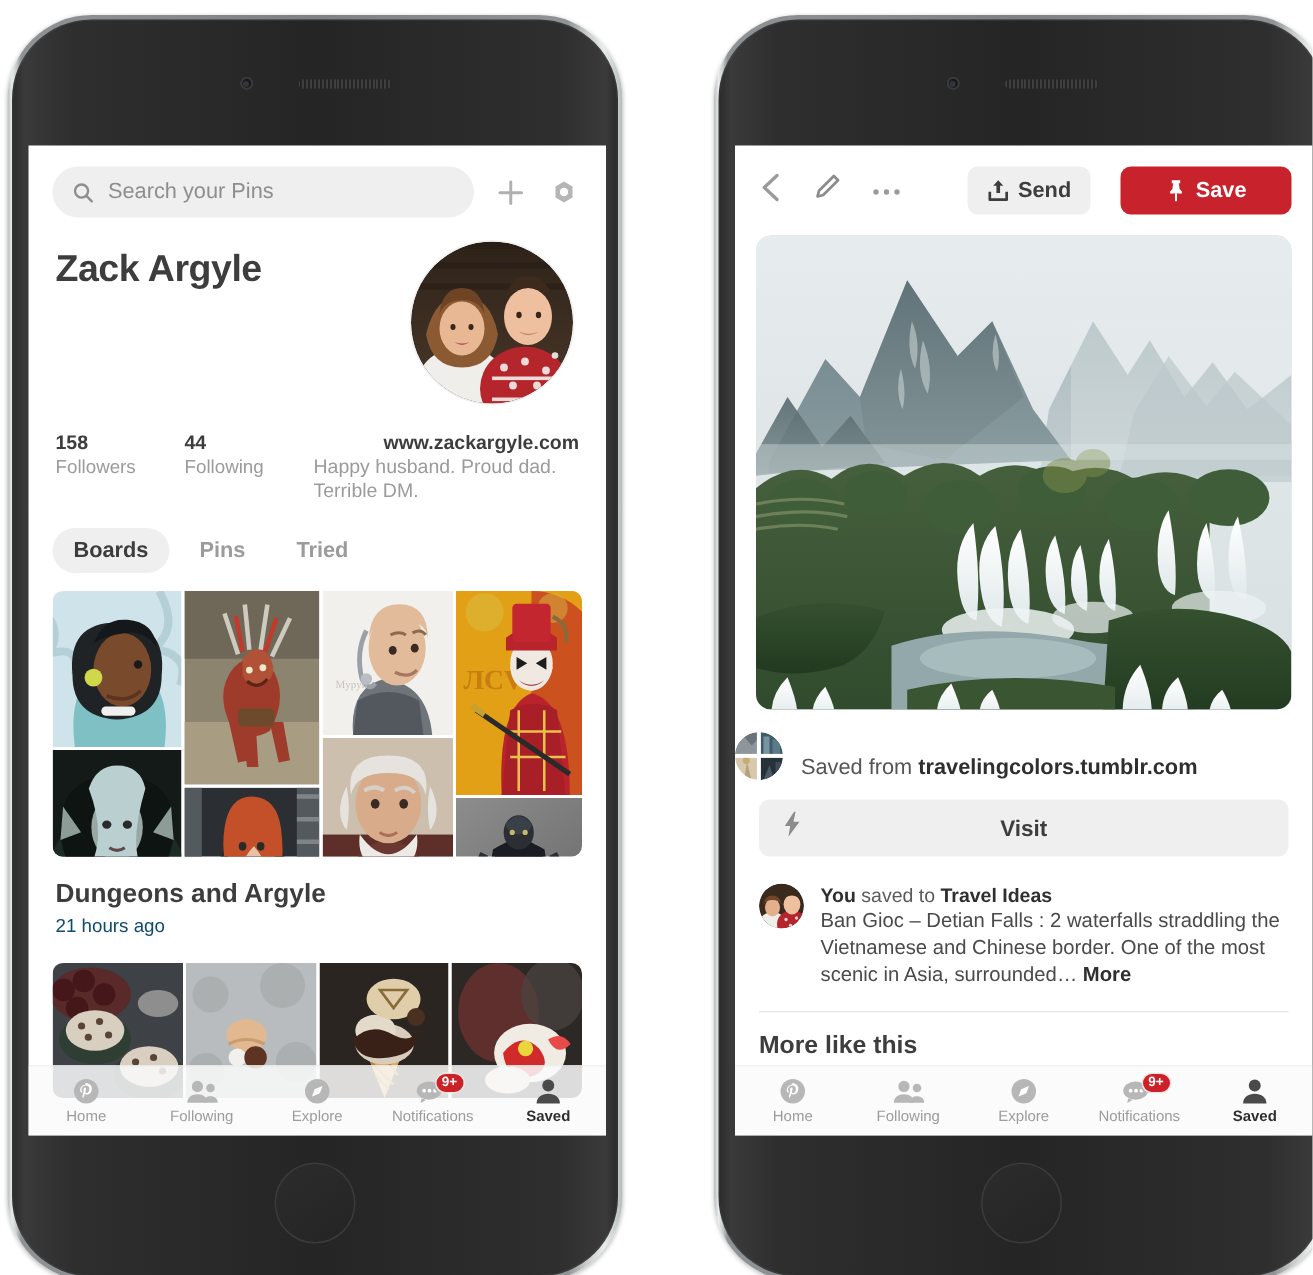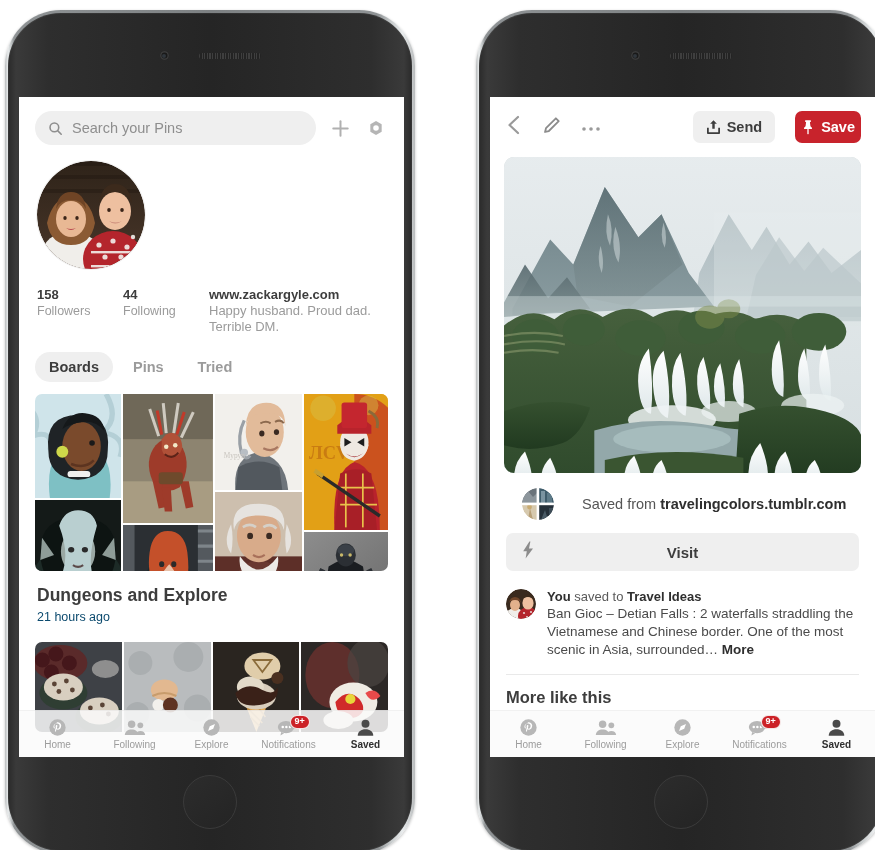--- a/index.html
+++ b/index.html
@@ -93,21 +93,21 @@
     width: 108px; height: 108px; border-radius: 50%;
     overflow:hidden; flex: 0 0 auto; margin-right:4px;
     box-shadow: 0 0 0 1px rgba(0,0,0,.06);
   }
 
   .stats-row { display: flex; padding: 18px 18px 0 18px; gap: 0; }
   .stat { width: 86px; }
   .stat-num { font-size: 13px; font-weight: bold; color:#3d3d3d; }
   .stat-lbl { font-size: 12.5px; color:#9b9b9b; margin-top:2px; }
   .bio { flex:1; }
-  .bio-url { font-size: 13px; font-weight: bold; color:#3d3d3d; }
+  .bio-url { font-size: 13px; font-weight: bold; color:#3d3d3d;text-align:right; }
   .bio-txt { font-size: 13px; color:#9b9b9b; line-height:1.25; margin-top:1px; }
 
   .tabs { display:flex; align-items:center; gap: 6px; padding: 16px 16px 12px 16px; }
   .tab { font-size: 14.5px; color:#9b9b9b; padding: 7px 14px; border-radius: 16px; font-weight:bold;}
   .tab.active { background:#efefef; color:#3d3d3d; }
 
   .board-collage {
     display: grid;
     grid-template-columns: 1.03fr 1.07fr 1.05fr 1.0fr;
     gap: 2px;
@@ -156,29 +156,29 @@
   }
   .pin-topbar .spacer { flex:1; }
   .btn-send {
     display:flex; align-items:center; gap:6px;
     background:#efefef; color:#3d3d3d; font-size:14.5px; font-weight:bold;
     border-radius:7px; padding: 8px 13px;
   }
   .btn-save {
     display:flex; align-items:center; gap:6px;
     background:#c8232c; color:#fff; font-size:14.5px; font-weight:bold;
-    border-radius:7px; padding: 8px 6px;
+    border-radius:7px; padding: 8px 30px;
   }
   .hero {
     margin: 6px 14px 0 14px; border-radius: 10px; overflow:hidden;
     height: 316px; background:#cfd6d8;
   }
   .hero svg { width:100%; height:100%; display:block; }
 
-  .saved-from { display:flex; align-items:center; gap:28px; padding: 15px 16px 0 32px; }
+  .saved-from { display:flex; align-items:flex-end; gap:12px; padding: 15px 16px 0 0; }
   .sf-ava { width:32px; height:32px; border-radius:50%; overflow:hidden; flex:0 0 auto; }
   .sf-txt { font-size:14.5px; color:#555; }
   .sf-txt b { color:#2f2f2f; }
 
   .visit-btn {
     margin: 13px 16px 0 16px; height: 38px; border-radius:7px;
     background:#efefef; display:flex; align-items:center; position:relative;
     justify-content:center;
   }
   .visit-lbl { font-size:15px; font-weight:bold; color:#3d3d3d; }
@@ -224,20 +224,21 @@
           </div>
           <div class="icon-btn">
             <svg width="18" height="18" viewBox="0 0 20 20">
               <path d="M10 2.2 L16.3 5.9 L16.3 14.1 L10 17.8 L3.7 14.1 L3.7 5.9 Z" fill="#b5b5b5"></path>
               <circle cx="10" cy="10" r="3.1" fill="#ffffff"></circle>
             </svg>
           </div>
         </div>
 
         <div class="profile-head">
+          <div class="pname">Zack Argyle</div>
           <div class="avatar-big">
             <svg viewBox="0 0 108 108" width="108" height="108">
               <defs>
                 <clipPath id="avclipL">
                     <circle cx="54" cy="54" r="54"></circle>
                   </clipPath>
                 <linearGradient id="wallg" x1="0" y1="0" x2="0" y2="1">
                   <stop offset="0" stop-color="#2e2319"></stop>
                     <stop offset="1" stop-color="#4a372a"></stop>
                 </linearGradient>
@@ -471,21 +472,21 @@
                 <circle cx="33" cy="16" r="1.2" fill="#c8b86a"></circle>
                 <path d="M14 26 q-6 12 -2 24" stroke="#2b2f34" stroke-width="4" fill="none"></path>
                 <path d="M46 26 q6 12 2 24" stroke="#2b2f34" stroke-width="4" fill="none"></path>
                 <rect x="26" y="30" width="8" height="10" rx="2" fill="#4a3a28"></rect>
               </svg>
             </div>
           </div>
         </div>
 
         <div class="board-meta">
-          <div class="board-title">Dungeons and Explore</div>
+          <div class="board-title">Dungeons and Argyle</div>
           <div class="board-time">21 hours ago</div>
         </div>
 
         <div class="board-collage2">
           <div class="tile">
             <svg viewBox="0 0 60 60" preserveAspectRatio="xMidYMid slice">
               <rect width="60" height="60" fill="#3e4146"></rect>
               <ellipse cx="18" cy="14" rx="18" ry="12" fill="#5a2a2a"></ellipse>
               <g fill="#45171b">
                   <circle cx="6" cy="12" r="5"></circle>

